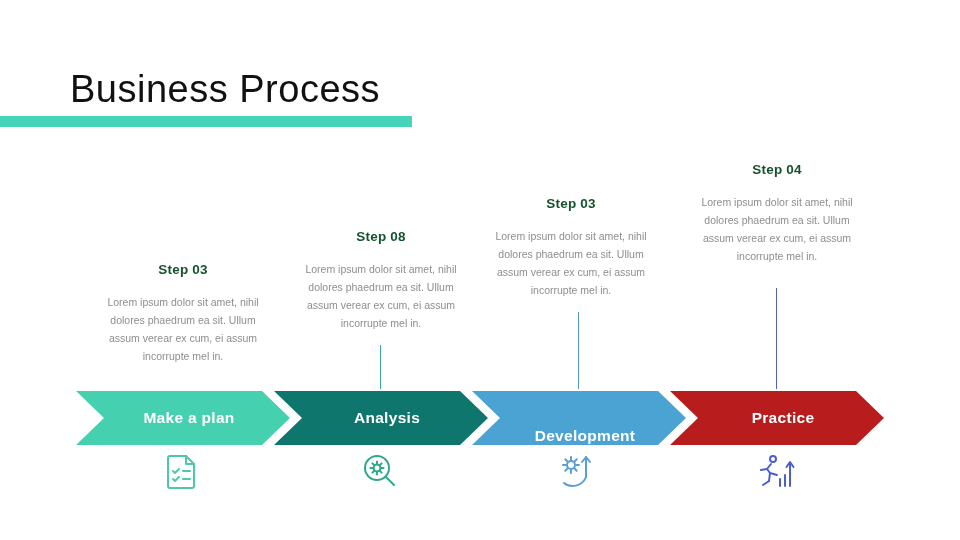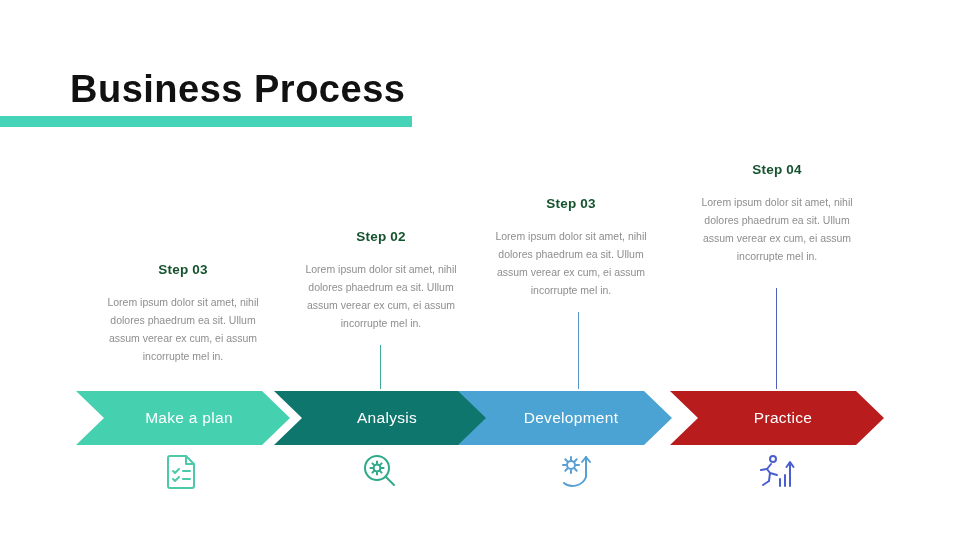--- a/index.html
+++ b/index.html
@@ -20,21 +20,21 @@
     width: 960px;
     height: 540px;
   }
 
   
   .title {
     position: absolute;
     left: 70px;
     top: 68px;
     font-size: 38px;
-    font-weight: bold;
+    font-weight: normal;
     color: #111111;
     letter-spacing: 0.5px;
     white-space: nowrap;
   }
   .title-rule {
     position: absolute;
     left: 0px;
     top: 116px;
     width: 412px;
     height: 11px;
@@ -75,20 +75,21 @@
     width: 960px;
     height: 54px;
   }
   .chevron {
     position: absolute;
     top: 0;
     height: 54px;
     display: flex;
     align-items: center;
     justify-content: center;
+    font-weight: bold;
   }
   .chevron-label {
     color: #ffffff;
     font-size: 15.5px;
     letter-spacing: 0.3px;
     white-space: nowrap;
     position: relative;
     left: 6px;
   }
 
@@ -111,21 +112,21 @@
   <div class="title">Business Process</div>
 
   <div class="title-rule"></div>
 
   <div class="step-text" style="left:88px; top:262px;">
     <div class="step-heading">Step 03</div>
     <div class="step-body">Lorem ipsum dolor sit amet, nihil dolores phaedrum ea sit. Ullum assum verear ex cum, ei assum incorrupte mel in.</div>
   </div>
 
   <div class="step-text" style="left:286px; top:229px;">
-    <div class="step-heading">Step 02</div>
+    <div class="step-heading">Step 08</div>
     <div class="step-body">Lorem ipsum dolor sit amet, nihil dolores phaedrum ea sit. Ullum assum verear ex cum, ei assum incorrupte mel in.</div>
   </div>
 
   <div class="step-text" style="left:476px; top:196px;">
     <div class="step-heading">Step 03</div>
     <div class="step-body">Lorem ipsum dolor sit amet, nihil dolores phaedrum ea sit. Ullum assum verear ex cum, ei assum incorrupte mel in.</div>
   </div>
 
   <div class="step-text" style="left:682px; top:162px;">
     <div class="step-heading">Step 04</div>
@@ -141,22 +142,22 @@
     <div class="chevron" style="left:76px; width:214px; background:#45d0b0;
                 clip-path: polygon(0 0, 186px 0, 214px 50%, 186px 100%, 0 100%, 28px 50%);">
       <span class="chevron-label">Make a plan</span>
     </div>
 
     <div class="chevron" style="left:274px; width:214px; background:#0f766e;
                 clip-path: polygon(0 0, 186px 0, 214px 50%, 186px 100%, 0 100%, 28px 50%);">
       <span class="chevron-label">Analysis</span>
     </div>
 
-    <div class="chevron" style="left:458px; width:214px; background:#4ba3d3;
-                clip-path: polygon(0 0, 186px 0, 214px 50%, 186px 100%, 0 100%, 28px 50%);">
+    <div class="chevron" style="left:472px; width:214px; background:#4ba3d3;
+                clip-path: polygon(0 0, 186px 0, 214px 50%, 186px 100%, 0 100%, 28px 50%); align-items: flex-end;">
       <span class="chevron-label">Development</span>
     </div>
 
     <div class="chevron" style="left:670px; width:214px; background:#b91c1c;
                 clip-path: polygon(0 0, 186px 0, 214px 50%, 186px 100%, 0 100%, 28px 50%);">
       <span class="chevron-label">Practice</span>
     </div>
   </div>
 
   <div class="icon-slot" style="left:152px;">

